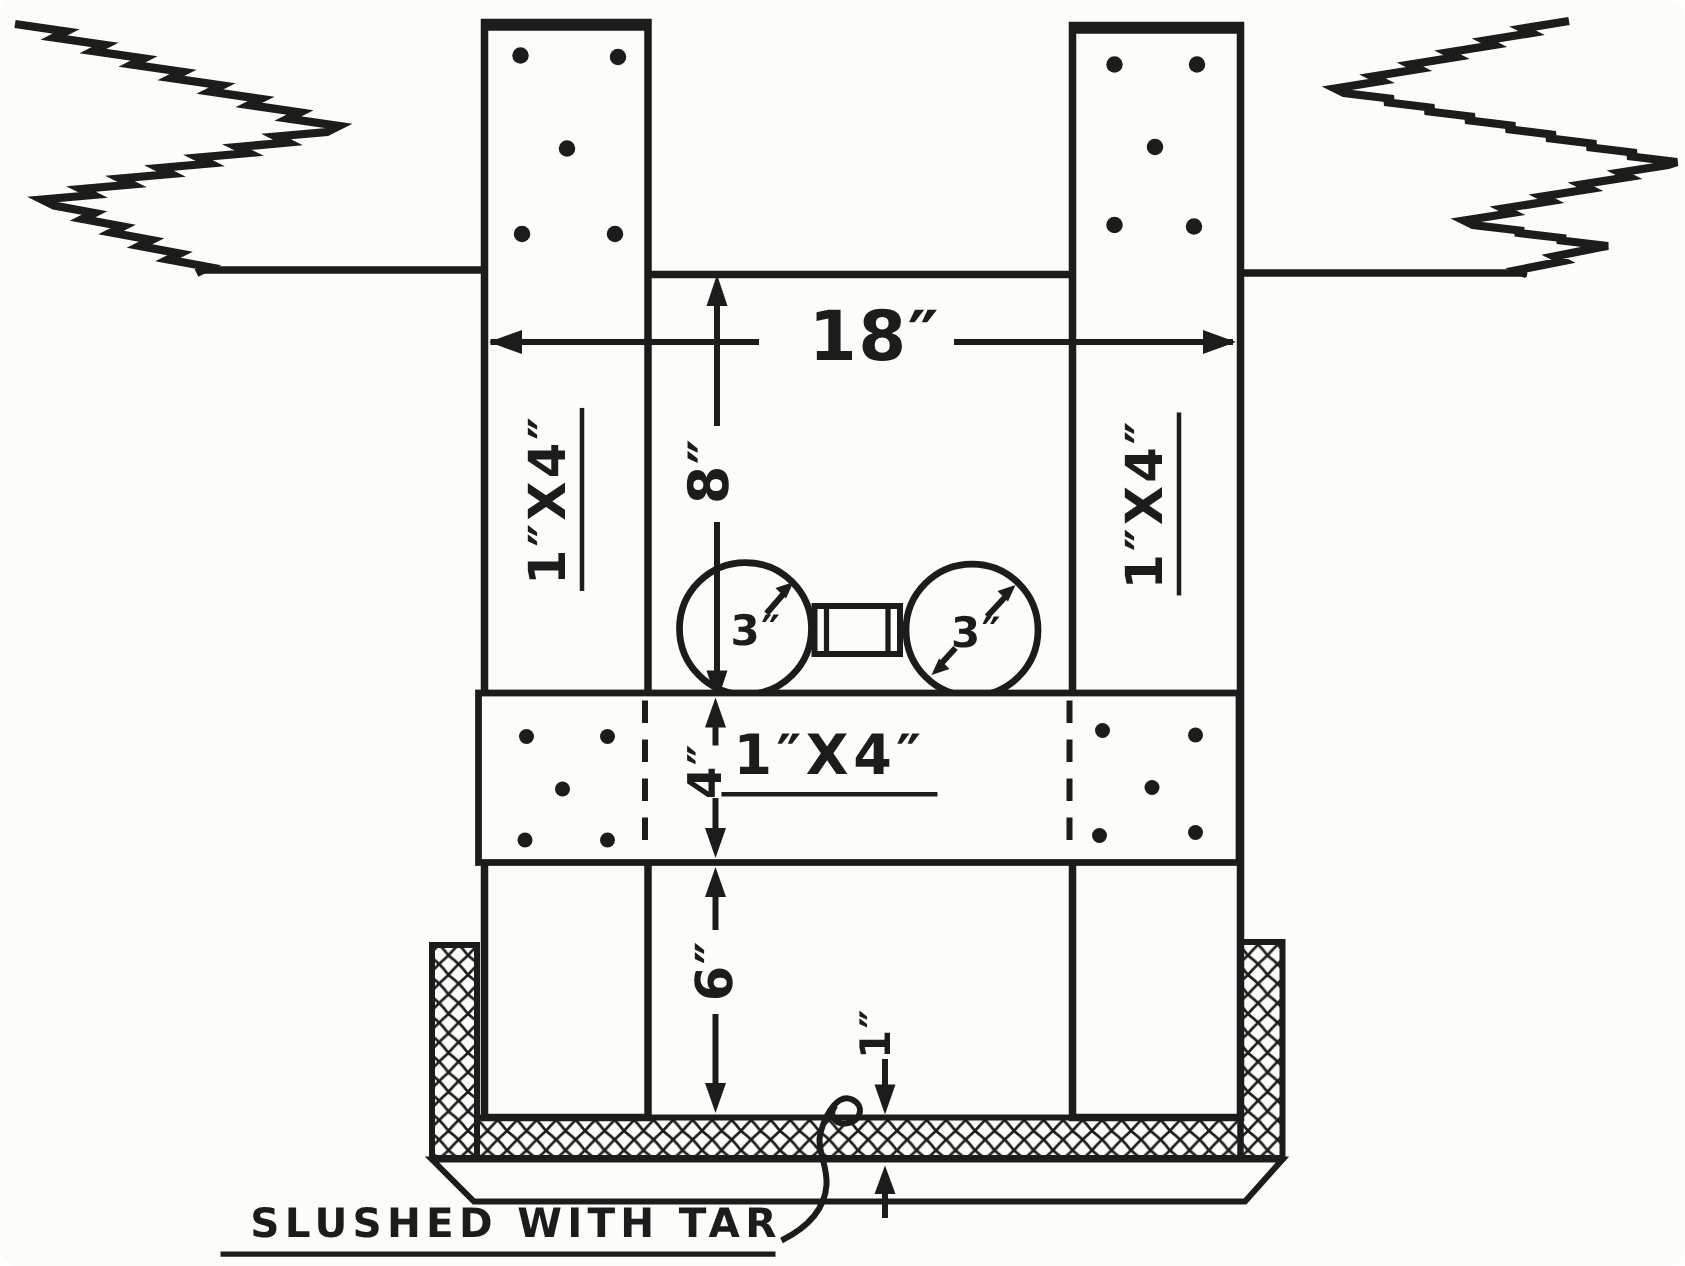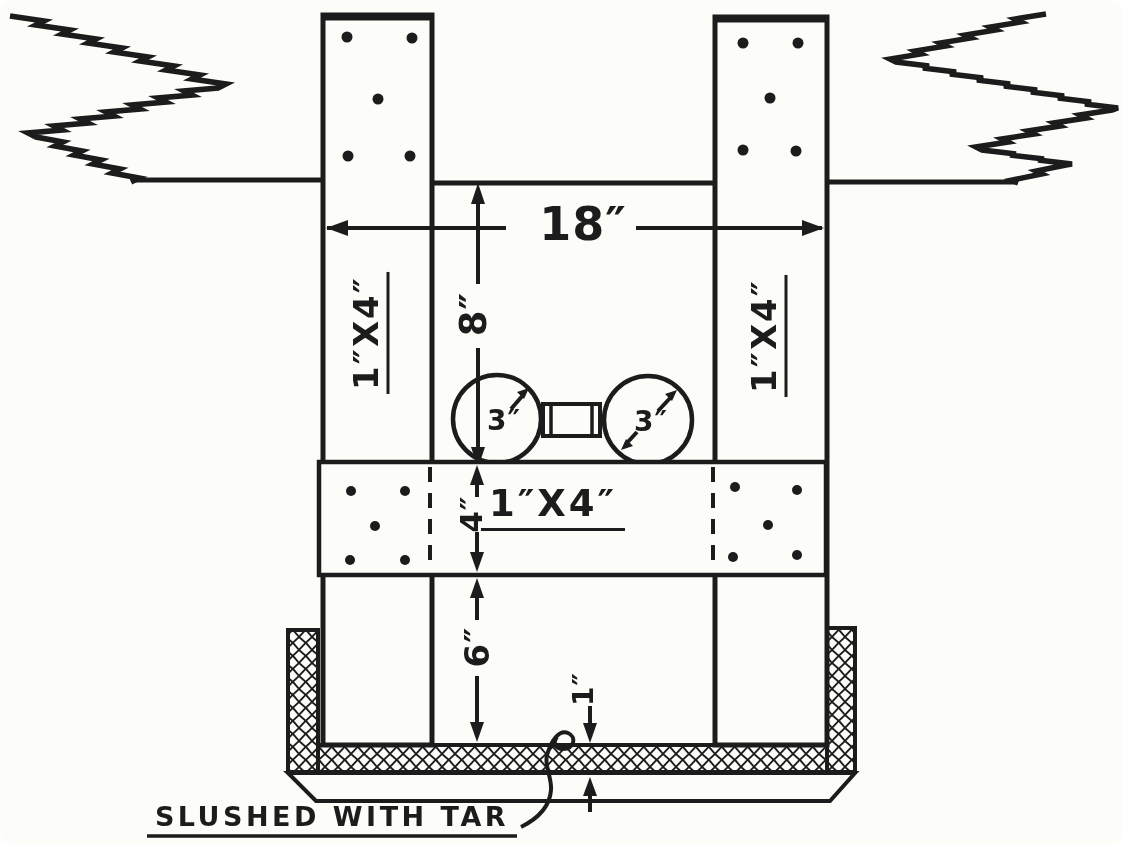--- a/index.html
+++ b/index.html
@@ -34,21 +34,21 @@
   .pipe-label.left  { left:504px; top:421px; }
   .pipe-label.right { left:651px; top:422px; }
   .board-label {
     left:553px; top:508px; font-size:37px; letter-spacing:3px;
     border-bottom:3px solid var(--ink); padding:0 8px 6px 8px;
   }
   .dim-board  { left:471px; top:514px; font-size:31px; }
   .dim-lower  { left:477px; top:647px; font-size:34px; }
   .dim-bottom { left:584px; top:689px; font-size:28px; }
   .caption {
-    left:332px; top:816px; font-size:27px; letter-spacing:3.5px;
+    left:344px; top:816px; font-size:27px; letter-spacing:3.5px;
   }
 </style>
 </head>
 <body>
 
 <div class="stage">
 
   <svg width="1123" height="844" viewBox="0 0 1123 844">
     <defs>
       <pattern id="hatch" width="13" height="13" patternUnits="userSpaceOnUse">

